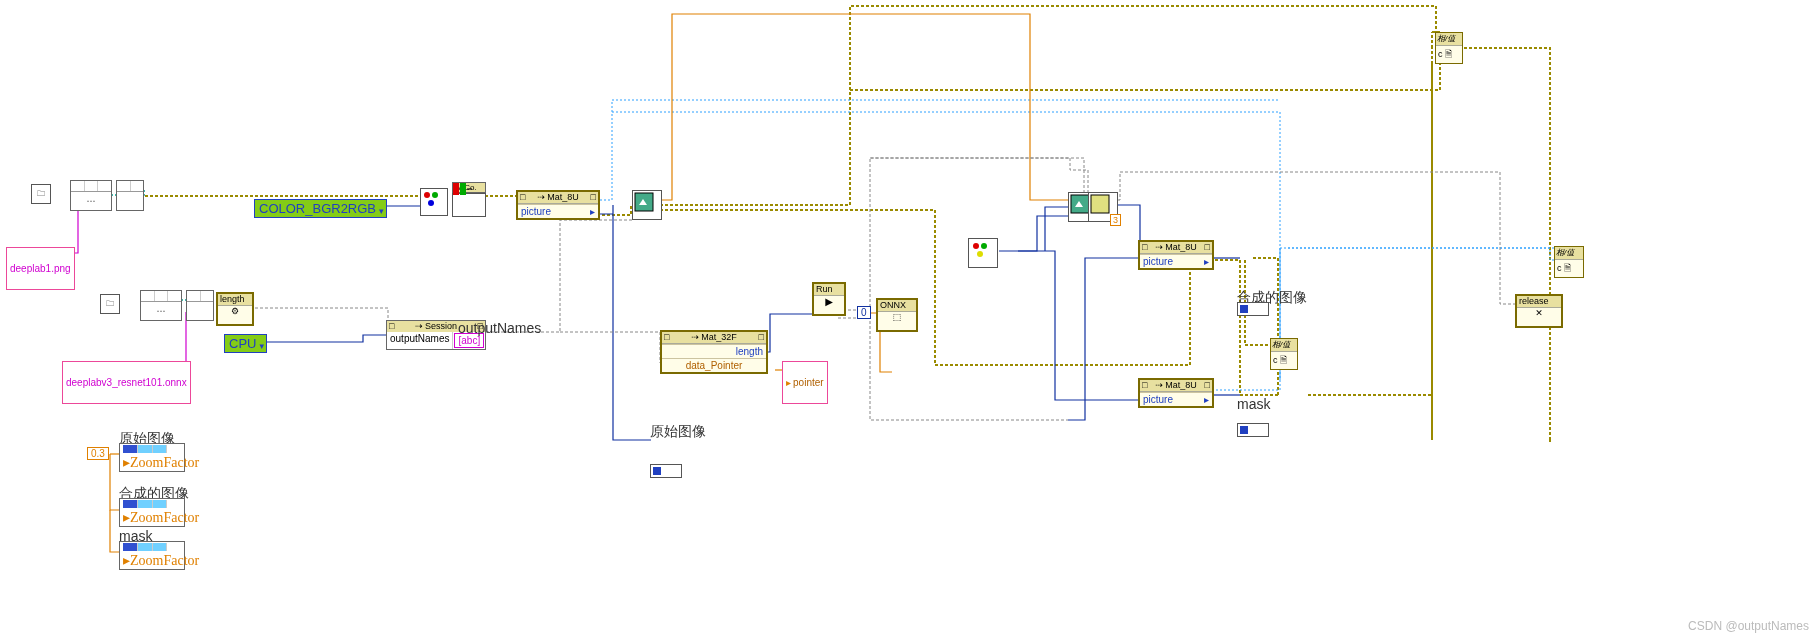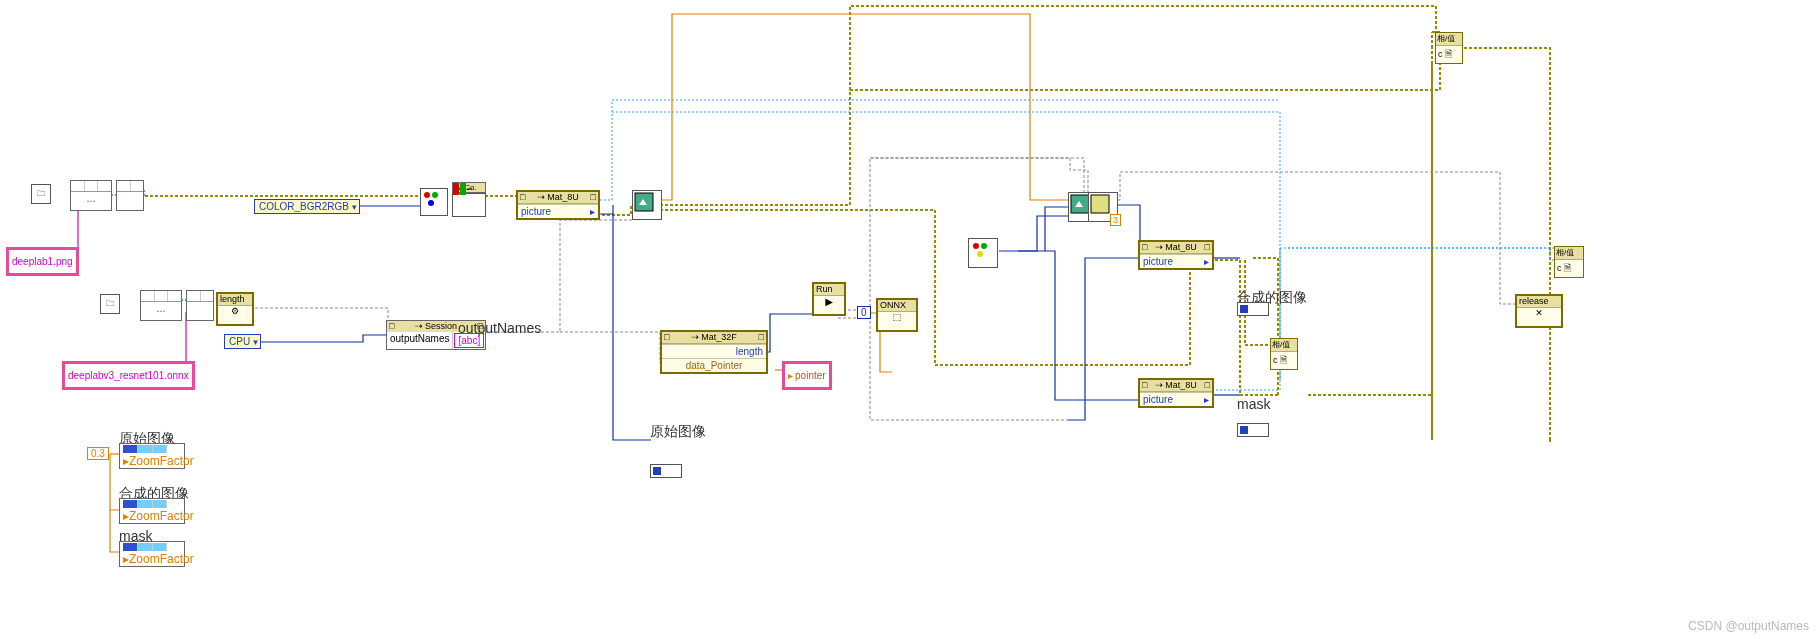--- a/index.html
+++ b/index.html
@@ -4,49 +4,49 @@
 <style>
   html,body{margin:0;padding:0;background:#fff;font-family:"Microsoft YaHei",Arial,sans-serif;font-size:11px;color:#000;}
   .canvas{position:relative;width:1819px;height:639px;background:#fff;}
   svg{position:absolute;top:0;left:0;}
   .node{position:absolute;box-sizing:border-box;}
   .icon-box{border:1px solid #555;background:#fff;width:28px;height:28px;display:flex;align-items:center;justify-content:center;font-size:9px;}
   .file-control{border:1px solid #666;background:#fff;}
   .file-header{background:#fff;border-bottom:1px solid #999;height:10px;display:flex;}
   .file-header div{flex:1;border-right:1px solid #ccc;}
   .file-header div:last-child{border-right:none;}
-  .constant-box{border:3px solid #ec4899;padding:6px 3px;background:#fff;font-size:10px;white-space:nowrap;}
-  .dropdown{border:1px solid #2040c0;background:#fef9c3;padding:1px 2px 1px 4px;font-size:10px;color:#2040c0;display:flex;align-items:flex-end;}
+  .constant-box{border:1px solid #ec4899;padding:15px 3px;background:#fff;font-size:10px;white-space:nowrap;}
+  .dropdown{border:1px solid #2040c0;background:#84cc16;padding:1px 2px 1px 4px;font-size:13px;color:#2040c0;display:flex;align-items:flex-end;}
   .dropdown::after{content:"▾";margin-left:3px;color:#2040c0;font-size:9px;}
   .cluster{border:2px solid #7a6a00;background:#fffde8;}
   .cluster-header{background:#e8e0a0;font-size:9px;padding:0 2px;height:11px;line-height:11px;display:flex;justify-content:space-between;border-bottom:1px solid #aa9;}
   .cluster-row{border-top:1px solid #ccc4a0;padding:1px 3px;font-size:10px;white-space:nowrap;}
   .indicator-label{font-size:14px;color:#333;position:absolute;white-space:nowrap;}
   .indicator-term{border:1px solid #555;width:32px;height:14px;background:#fff;position:relative;}
   .indicator-term::before{content:"";position:absolute;left:2px;top:2px;width:8px;height:8px;background:#2040c0;}
   .num-const{border:1px solid #e08000;color:#e08000;padding:0 3px;background:#fff;font-size:10px;}
   .zoom-block{border:1px solid #666;background:#fff;width:66px;}
   .zoom-row{padding:0 3px;font-size:10px;border-top:1px solid #ccc;}
   .zoom-row.t{border-top:none;height:10px;background:#fff;display:flex;}
   .zoom-row.t span{flex:1;border-right:1px solid #ccc;height:8px;margin-top:1px;}
   .zoom-row.t span:nth-child(1){background:#3050d0}
   .zoom-row.t span:nth-child(2){background:#70d0ff}
   .zoom-row.t span:nth-child(3){background:#70d0ff}
   .zoom-row.t span:last-child{border-right:none}
-  .zf{color:#e08000;font-size:12px;padding:0 3px;}
+  .zf{color:#e08000;font-size:14px;padding:0 3px;font-family:Liberation Serif, serif;}
   .session-box{border:1px solid #666;background:#fff;}
   .session-header{background:#e8e0a0;height:11px;font-size:9px;padding:0 2px;display:flex;justify-content:space-between;}
   .session-row{display:flex;font-size:10px;}
   .session-row .l{border-right:1px solid #ccc;padding:1px 3px;}
   .session-row .r{padding:1px 3px;border:1px solid #d000d0;margin:1px;color:#d000d0;display:flex;align-items:center;}
   .session-row .r.abc{background:#fff;}
   .watermark{position:absolute;right:10px;bottom:6px;color:#bbb;font-size:12px;}
   .mini-icon{width:20px;height:20px;border:1px solid #555;background:#fff;display:flex;align-items:center;justify-content:center;font-size:8px;}
   .close-box{border:1px solid #7a6a00;background:#fffde8;width:28px;height:32px;}
-  .close-box .top{height:12px;background:#e8e0a0;font-size:8px;padding:0 1px;border-bottom:1px solid #aa9;}
+  .close-box .top{height:12px;background:#e8e0a0;font-size:8px;padding:0 1px;border-bottom:1px solid #aa9;font-style:italic;}
   .close-box .bot{height:18px;display:flex;align-items:center;justify-content:flex-start;padding-left:2px;font-size:9px;}
 </style>
 </head>
 <body>
 <div class="canvas">
 
 <svg width="1819" height="639">
 
   <g stroke="#9a8a00" stroke-width="2" fill="none" stroke-dasharray="3,2">
     <polyline points="145,196 420,196"></polyline>

